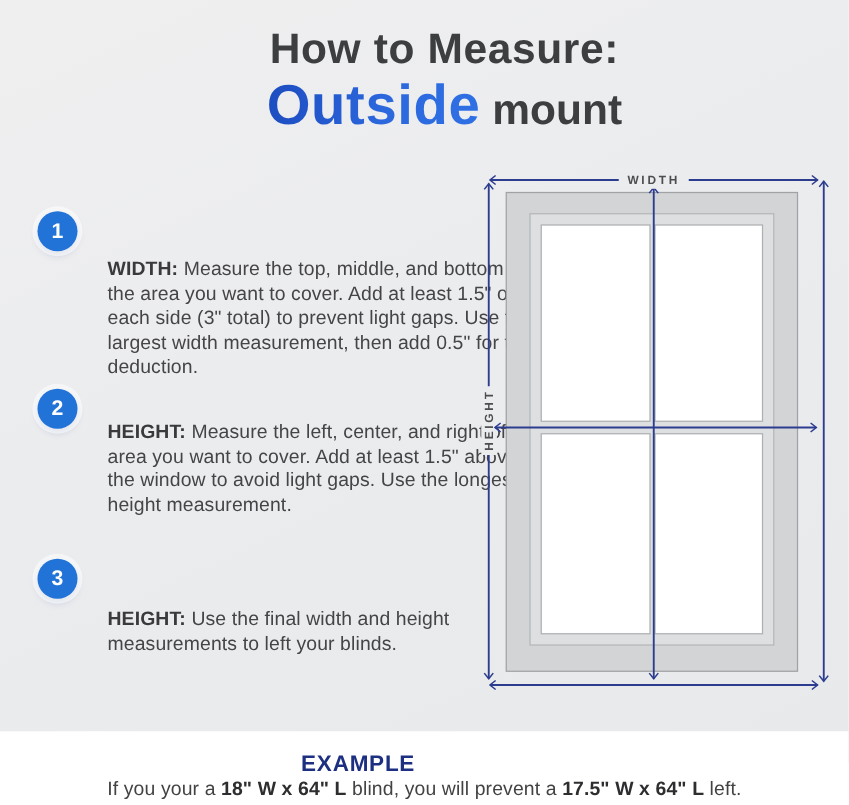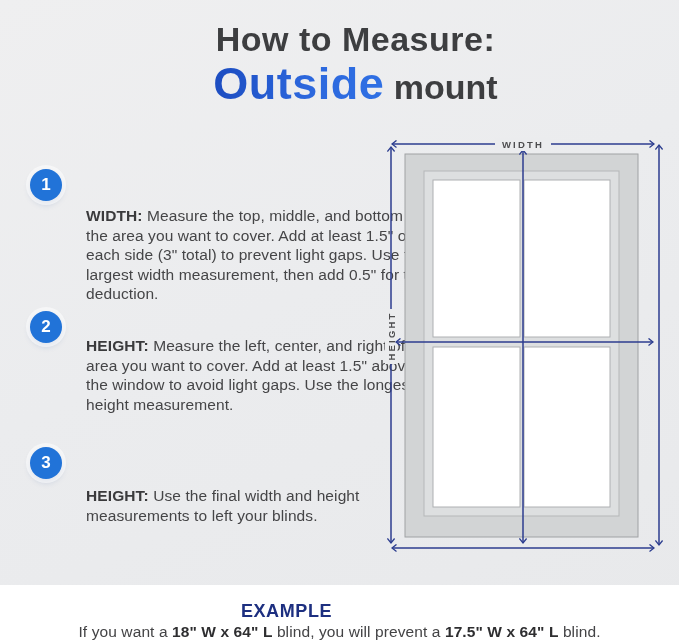--- a/index.html
+++ b/index.html
@@ -109,15 +109,15 @@
     <rect x="110" y="4" width="56" height="13" fill="#ebecee"></rect>
     <text class="diag-label" x="138" y="13.5" text-anchor="middle">WIDTH</text>
 
     <rect x="-0.5" y="175" width="13" height="55" fill="#ebecee"></rect>
     <text class="diag-label" x="6" y="202" dy="3.5" text-anchor="middle" transform="rotate(-90 6 202)">HEIGHT</text>
 
     <line x1="11" y1="208" x2="268" y2="208" stroke="#2c3d8f" stroke-width="1.5" marker-start="url(#chev)" marker-end="url(#chev)"></line>
   </svg>
 
   <div class="example-heading">EXAMPLE</div>
-  <div class="example-sentence"><span>If you want a </span><b>18" W x 64" L</b><span> blind, you will prevent a </span><b>17.5" W x 64" L</b><span> blind.</span></div>
+  <div class="example-sentence"><span>If you your a </span><b>18" W x 64" L</b><span> blind, you will prevent a </span><b>17.5" W x 64" L</b><span> left.</span></div>
 
 </div>
 
 </body></html>

